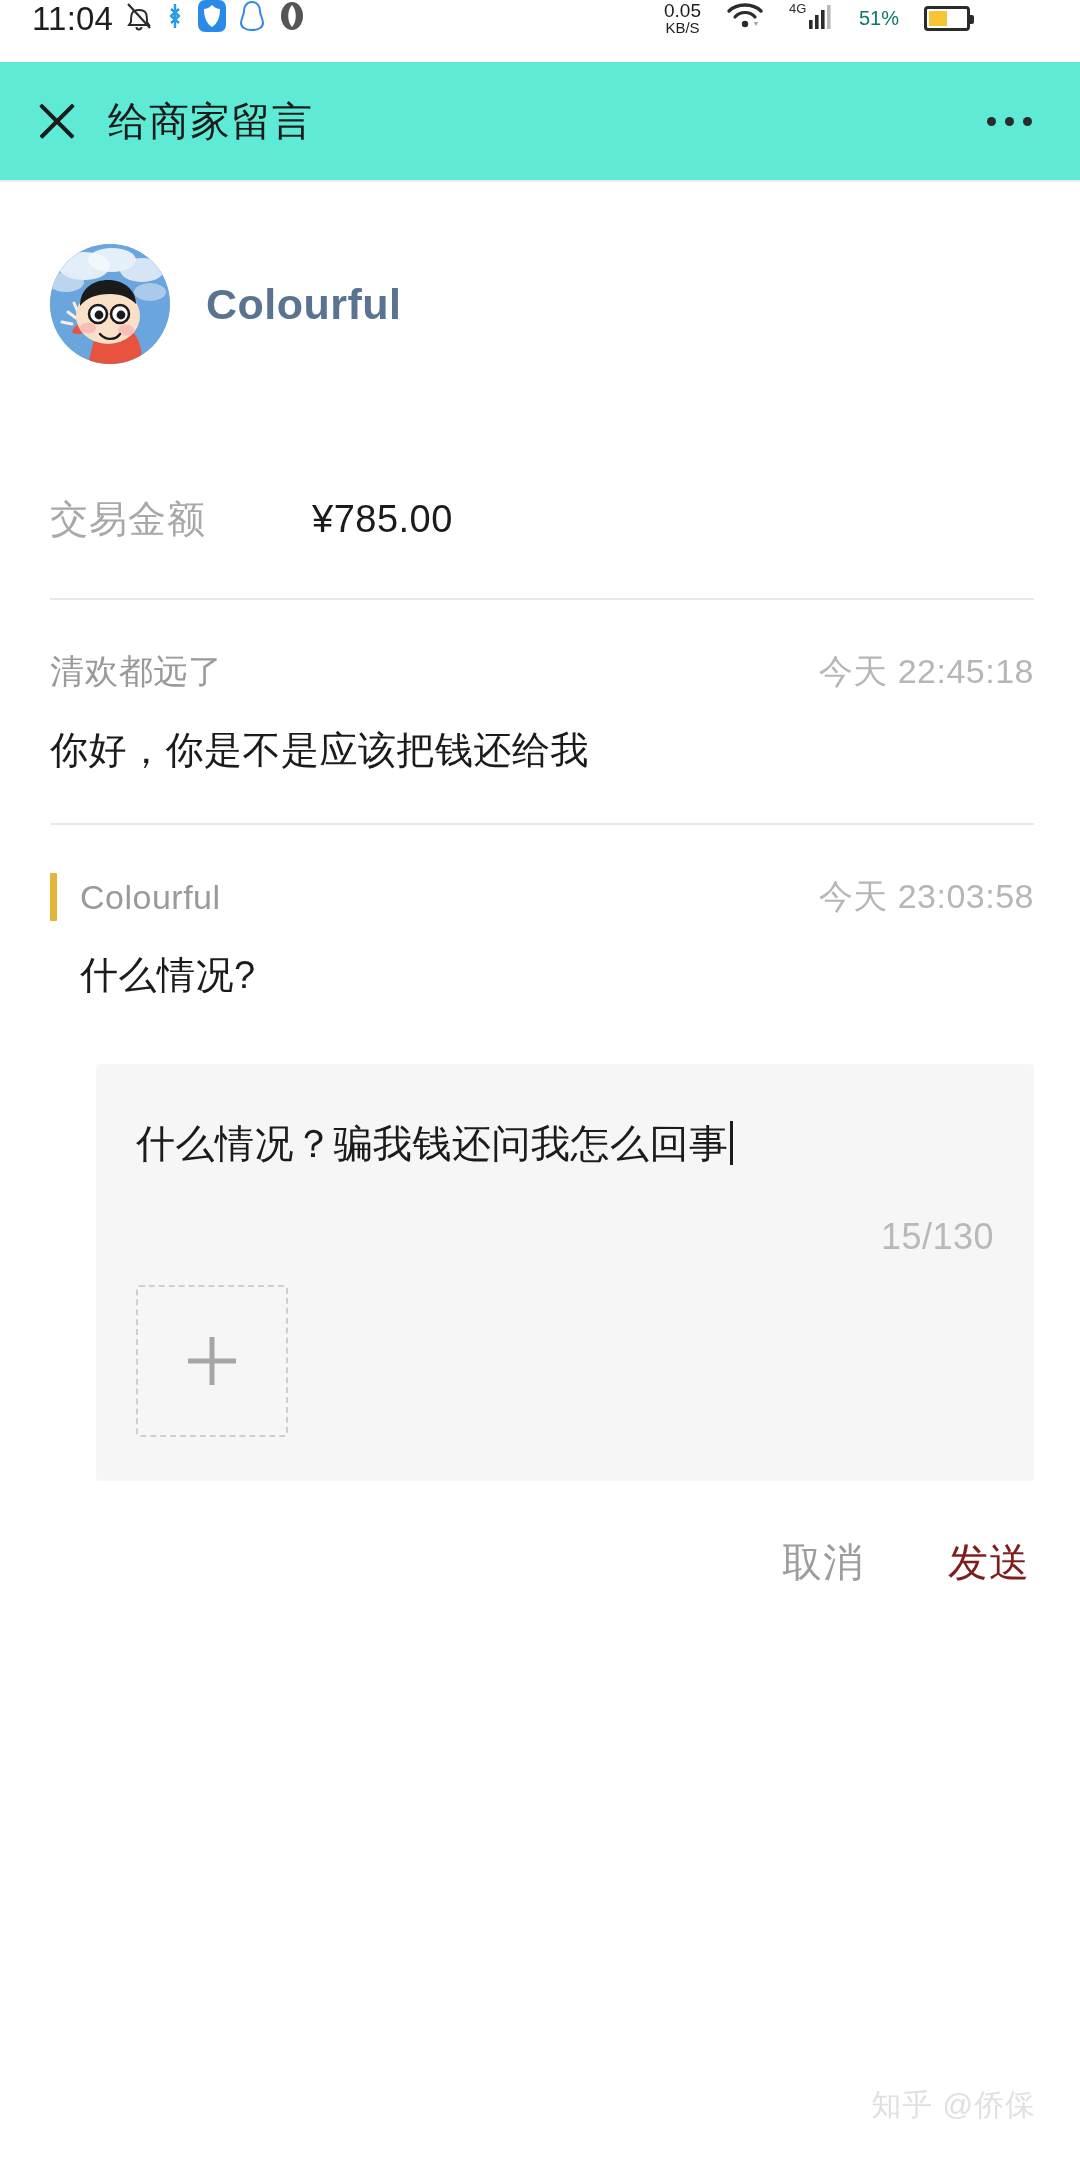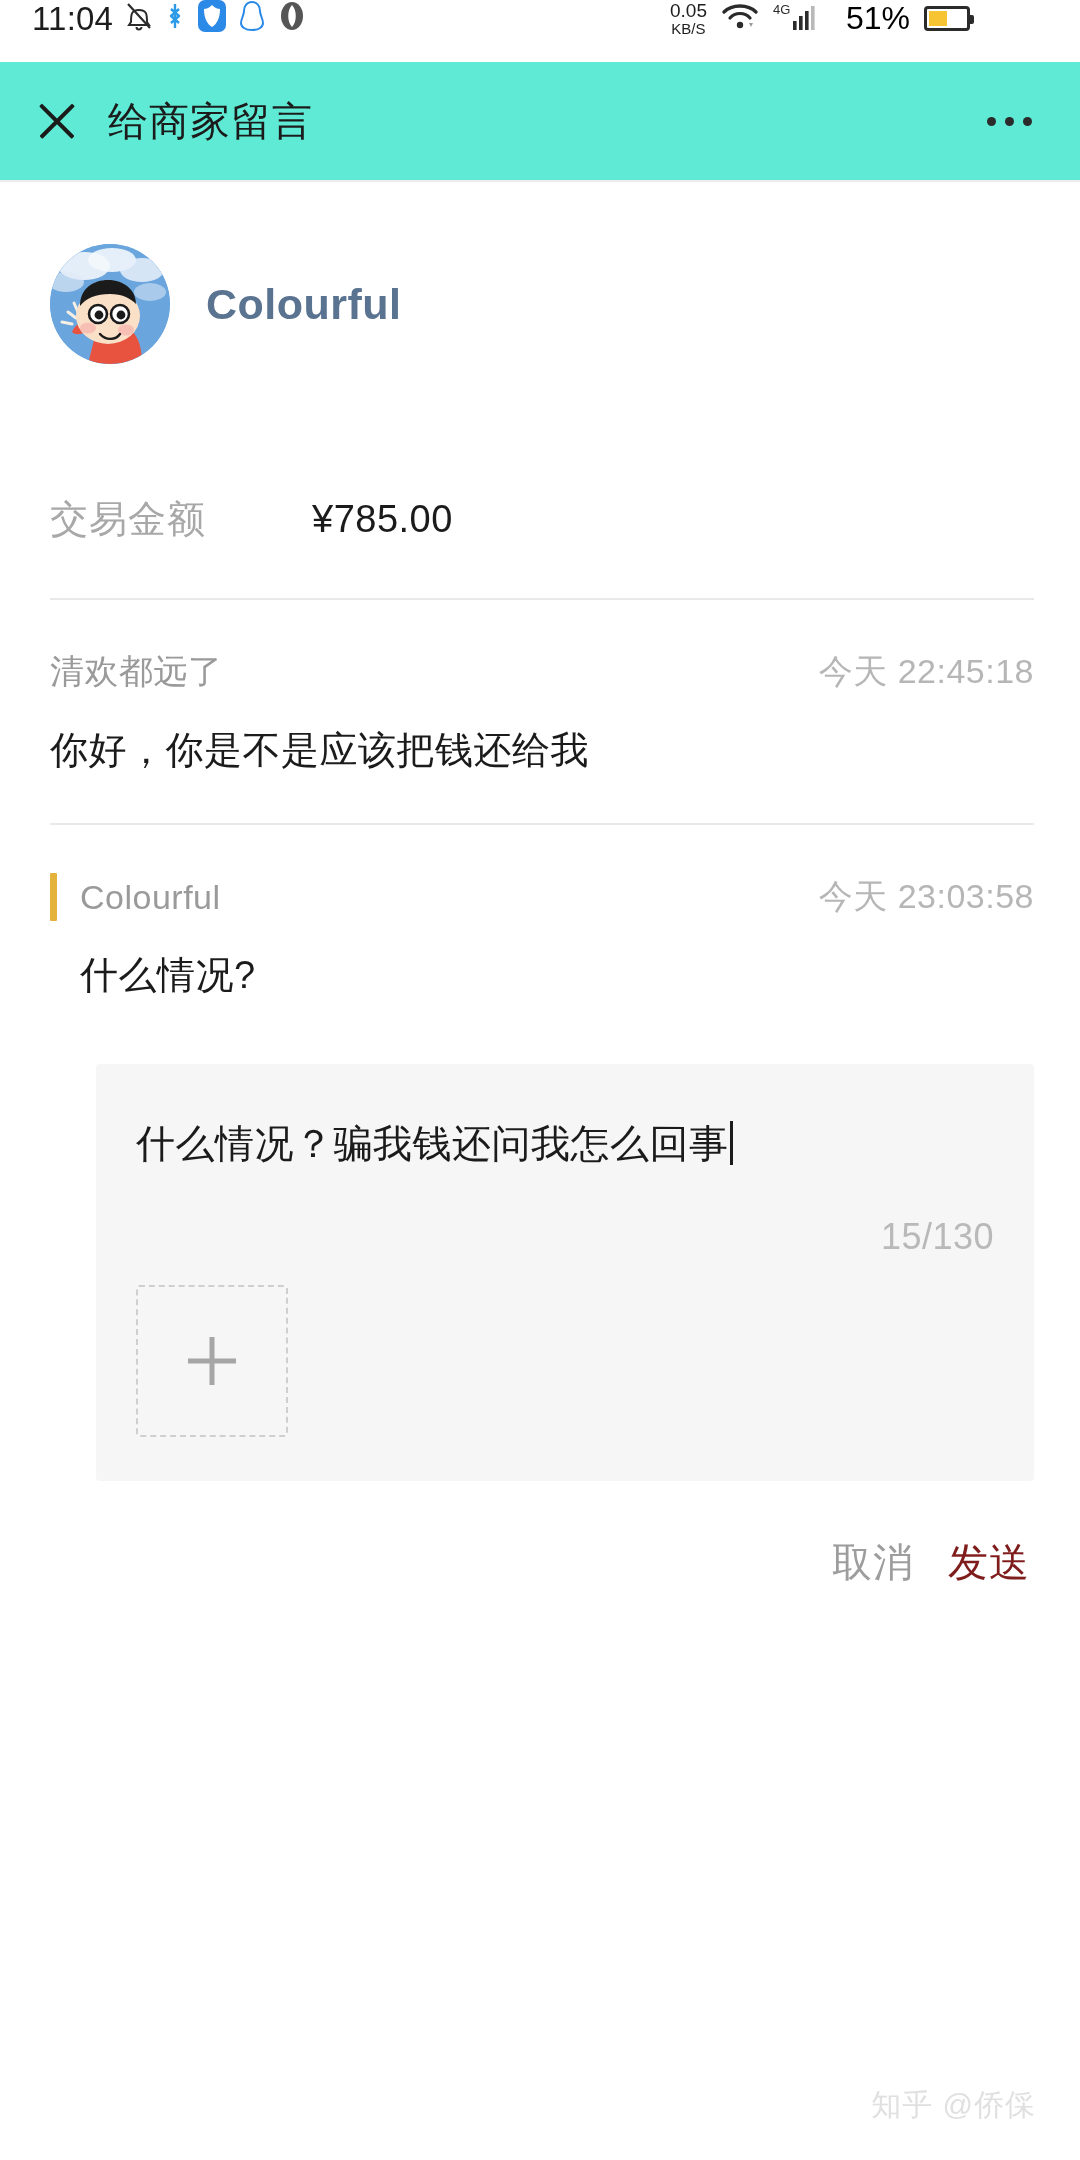--- a/index.html
+++ b/index.html
@@ -40,35 +40,35 @@
   .status-clock {
     font-size: 33px;
     color: #1d1d1d;
     font-weight: 400;
     letter-spacing: 0.2px;
     line-height: 1;
   }
   .status-right {
     display: flex;
     align-items: center;
-    gap: 13px;
+    gap: 24px;
   }
   .net-speed {
     display: flex;
     flex-direction: column;
     align-items: center;
     line-height: 1.02;
     color: #1d1d1d;
   }
   .net-speed .ns-val { font-size: 19px; }
   .net-speed .ns-unit { font-size: 15px; }
   .batt-pct {
-    font-size: 32px;
-    color: #000000;
-    margin-left: 16px;
+    font-size: 20px;
+    color: #0f766e;
+    margin-left: 2px;
   }
   .batt-shell {
     width: 46px; height: 25px;
     border: 3px solid #2b2b2b;
     border-radius: 4px;
     position: relative;
     display: flex;
     align-items: center;
     padding: 2px;
     margin-left: 1px;
@@ -311,21 +311,21 @@
   .uploader:after {
     width: 5px; height: 48px;
     transform: translate(-50%,-50%);
   }
 
   
   .actions {
     display: flex;
     justify-content: flex-end;
     align-items: center;
-    gap: 26px;
+    gap: 76px;
     padding: 48px 46px 0 0;
   }
   .btn-cancel {
     font-size: 40px;
     color: #9d9d9d;
     letter-spacing: 1px;
     padding: 6px 4px;
   }
   .btn-send {
     font-size: 40px;

